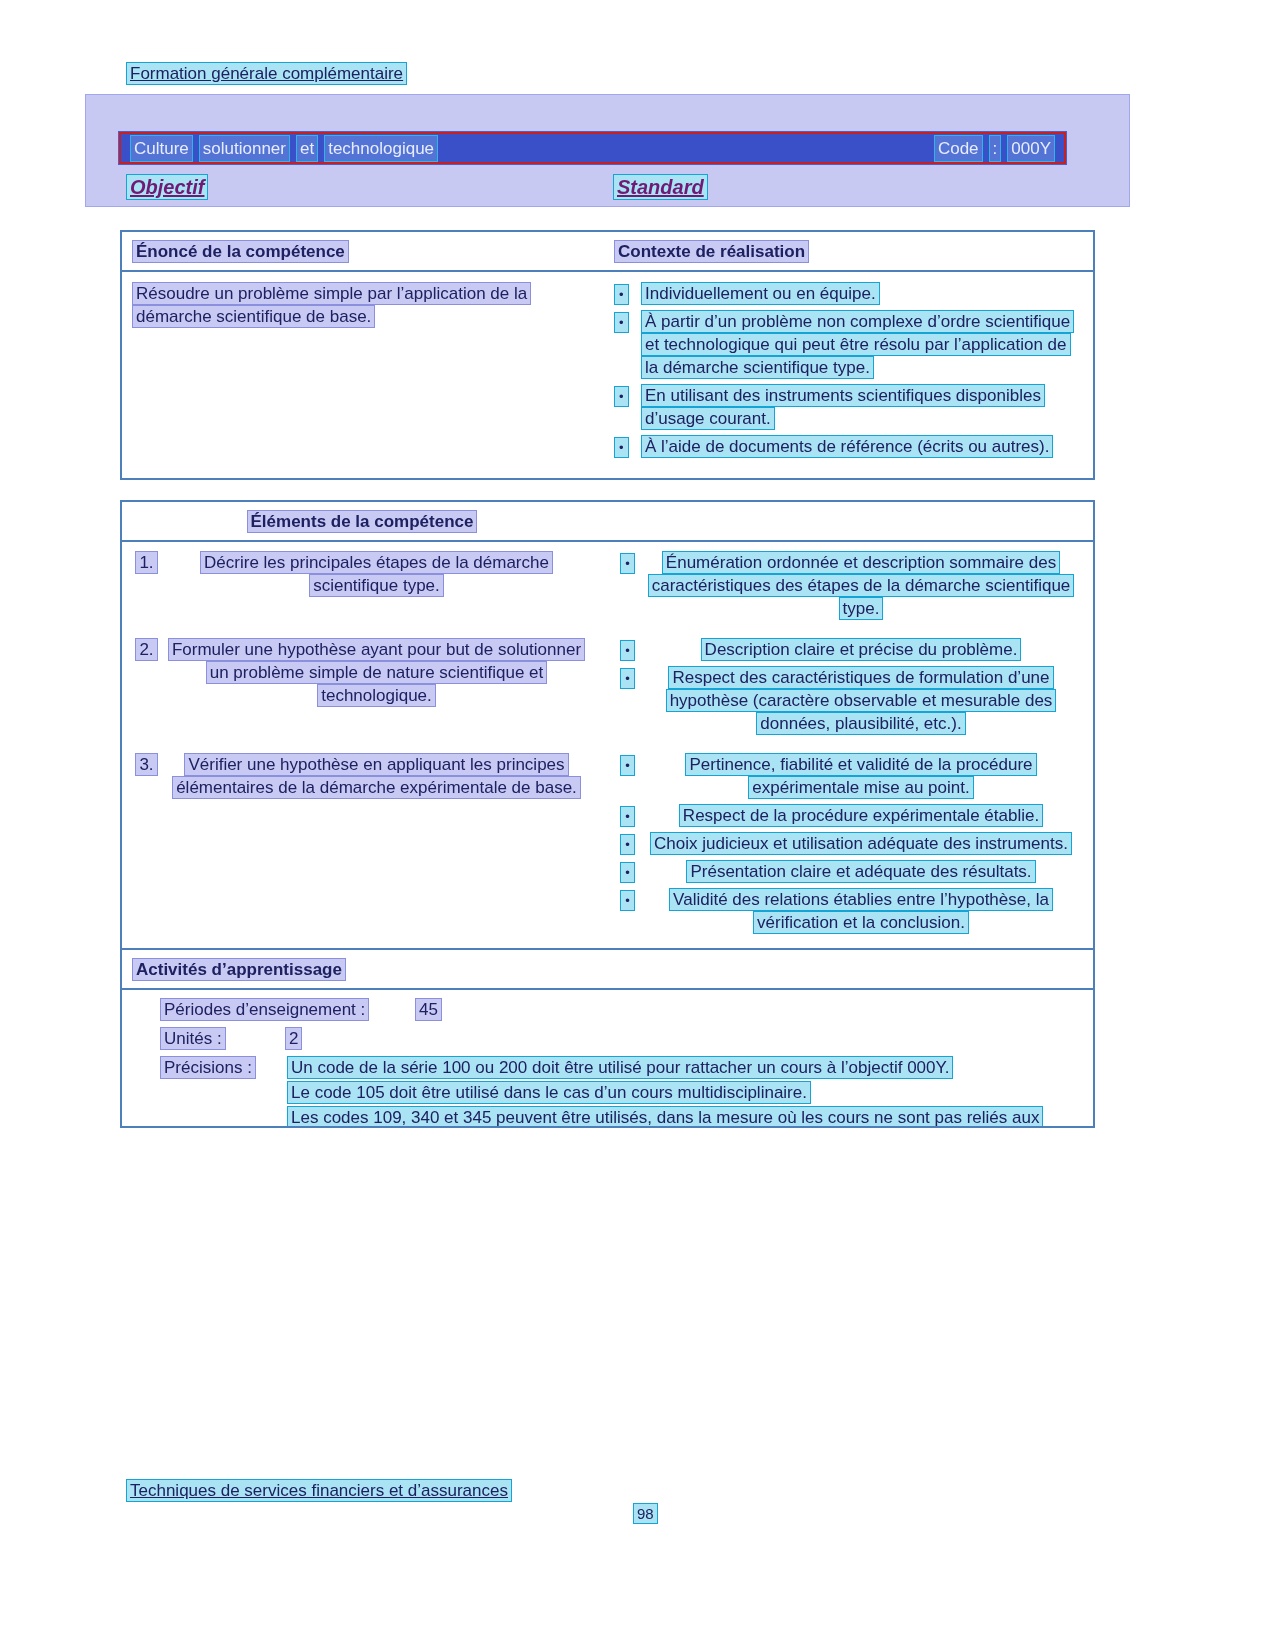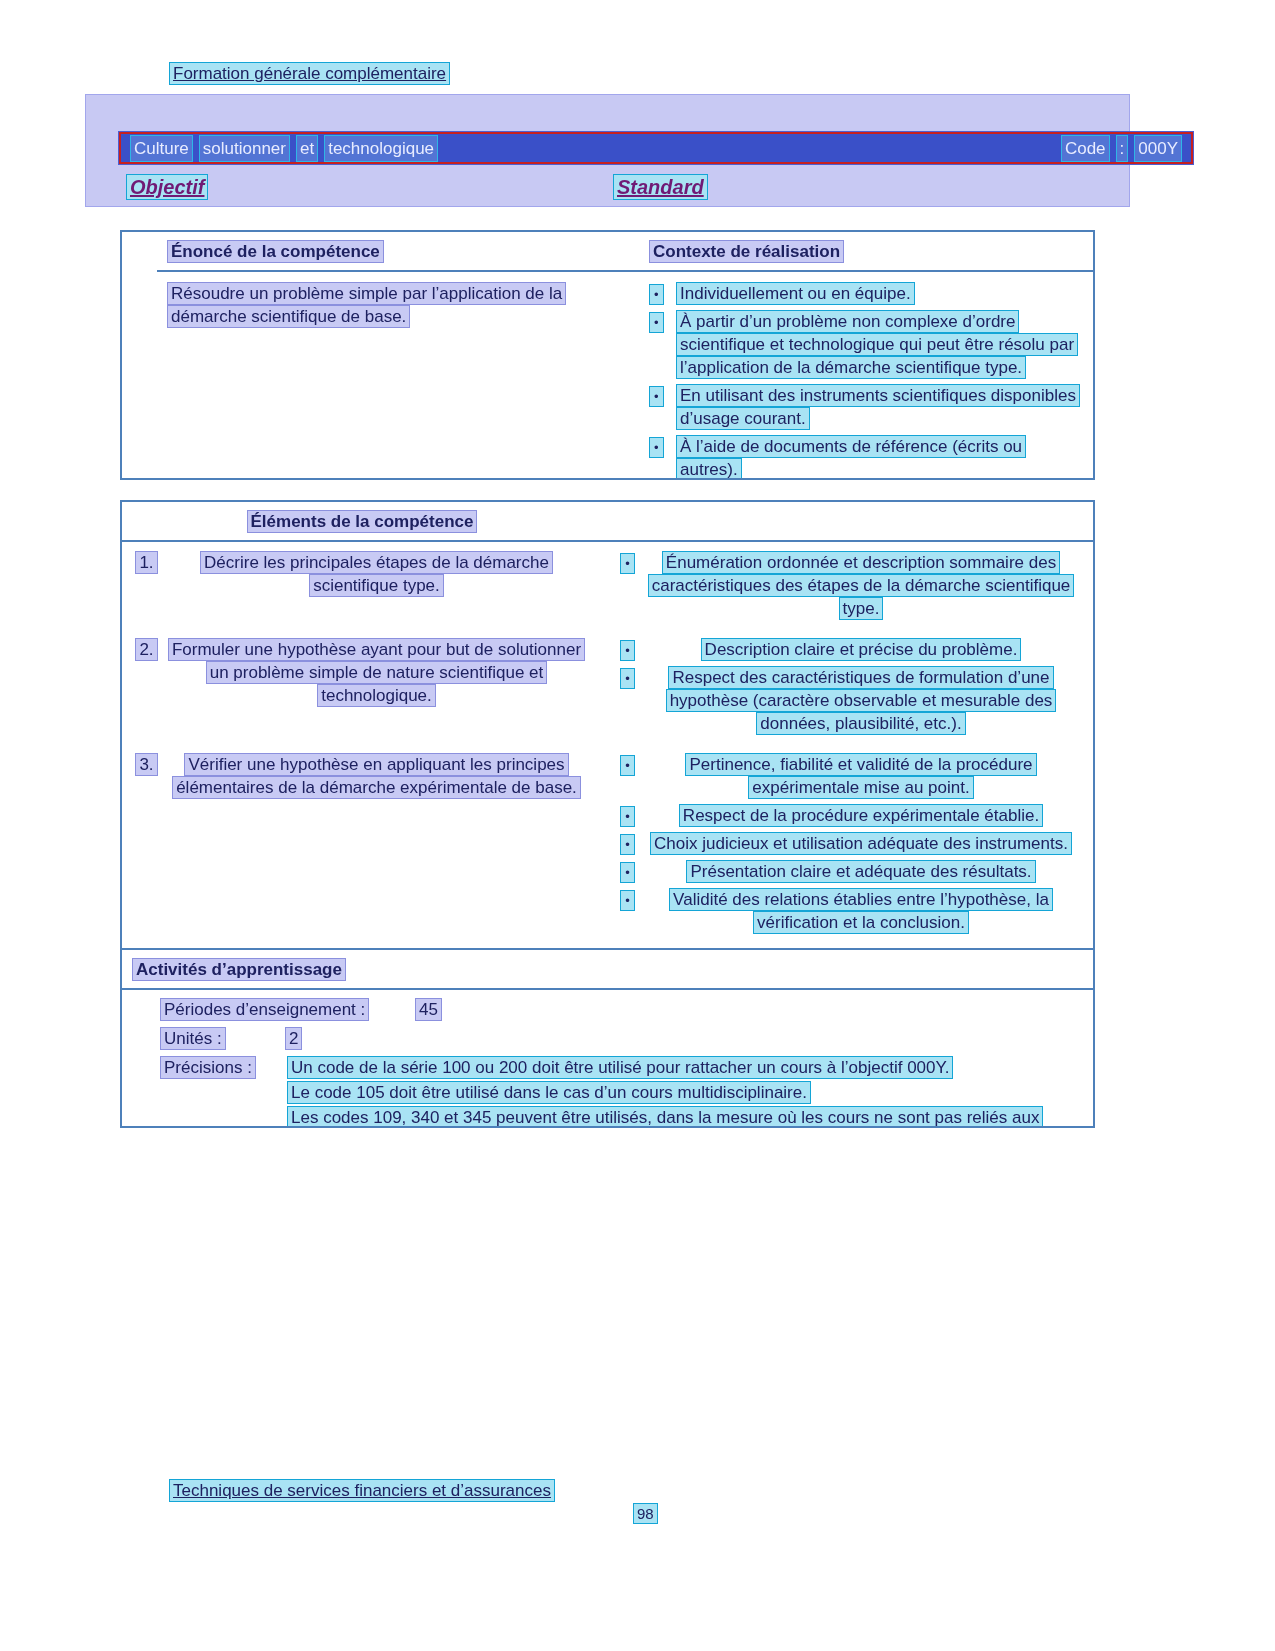--- a/index.html
+++ b/index.html
@@ -7,39 +7,39 @@
   body {
     width: 1275px; height: 1651px; position: relative; overflow: hidden;
     font-family: "Liberation Sans", "DejaVu Sans", sans-serif;
     font-size: 17px; line-height: 23px; color: #1e2160;
   }
   
   .hl { padding: 1px 3px; -webkit-box-decoration-break: clone; box-decoration-break: clone; }
   .hl-c { background: #a9e3f4; border: 1px solid #14a5d6; }
   .hl-l { background: #c8caf4; border: 1px solid #8b90de; }
   .hl-t { background: rgba(160,225,248,0.25); border: 1px solid #2fb6e6; color: #e8ecff; }
-  .uline { text-decoration: underline; margin-left: 43px; }
+  .uline { text-decoration: underline; }
 
   .top-label { position: absolute; left: 126px; top: 62px; }
 
   .banner { position: absolute; left: 85px; top: 94px; width: 1045px; height: 113px;
             background: #c8c9f3; border: 1px solid #a2a6ec; }
-  .title-bar { position: absolute; left: 33px; top: 37px; width: 1074px; height: 32px;
+  .title-bar { position: absolute; left: 33px; top: 37px; width: 947px; height: 32px;
                background: #3a50c8; border: 2px solid #c62020; box-shadow: 0 0 0 1px #4d5ed2;
                display: flex; align-items: center; justify-content: space-between; padding: 0 9px; }
   .words { display: flex; gap: 6px; align-items: center; }
 
   .h-objectif, .h-standard { position: absolute; top: 174px; font-size: 20px; line-height: 26px;
                font-weight: bold; font-style: italic; text-decoration: underline; color: #701a75; }
   .h-objectif { left: 126px; }
   .h-standard { left: 613px; border-radius: 9px; }
 
   .tbl { position: absolute; left: 120px; width: 975px; background: #ffffff;
          border: 2px solid #4d80ba; overflow: hidden; }
-  #t1 { top: 230px; height: 250px; padding-left: 35px; }
+  #t1 { top: 230px; height: 250px; }
   #t2 { top: 500px; height: 456px; text-align: center; }
   #t3 { top: 948px; height: 180px; }
   .tbl-head { display: flex; border-bottom: 2px solid #4d80ba; padding: 8px 0 7px; font-weight: bold; }
   .col-l { width: 492px; padding-left: 10px; padding-right: 22px; flex: none; }
   .col-r { flex: 1; padding-right: 12px; }
   .tbl-body { display: flex; padding-top: 10px; }
   .tbl-body2 { padding-top: 9px; }
   .erow { display: flex; margin-bottom: 13px; }
   .elem { display: flex; }
   .numwrap { width: 29px; flex: none; }

